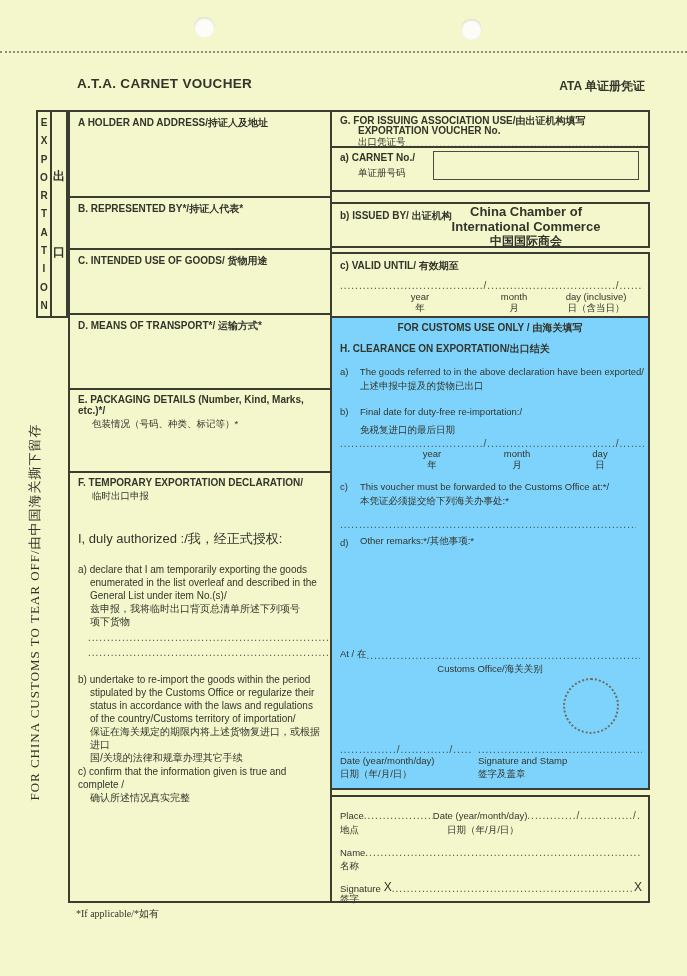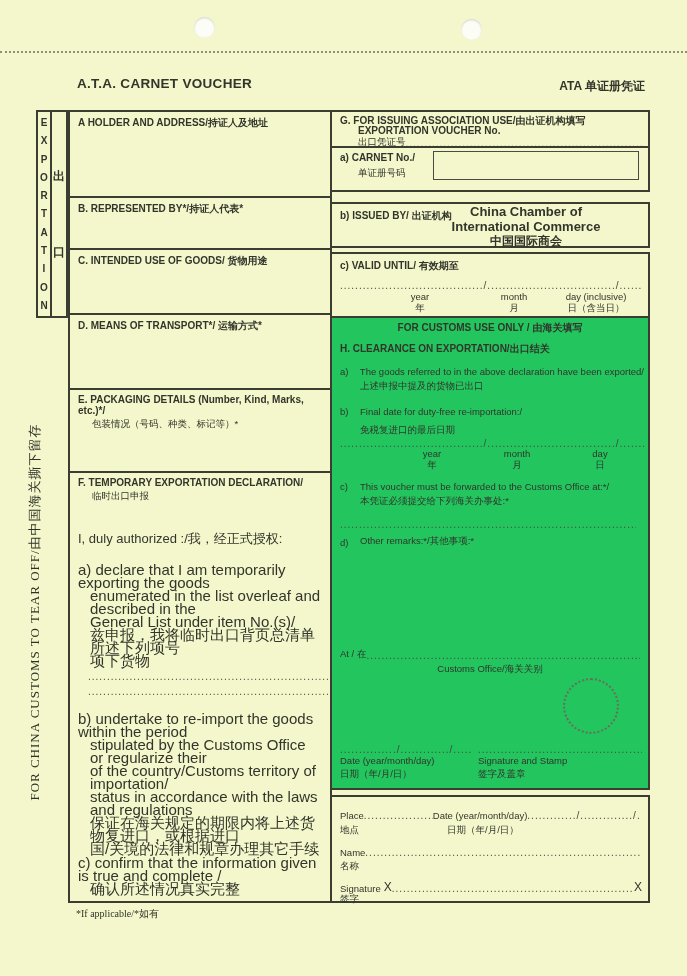--- a/index.html
+++ b/index.html
@@ -38,33 +38,33 @@
 
   
   .left-col { position:absolute; left:68px; top:110px; width:264px; height:793px;
               border:2px solid #3b3d31; }
   .row { border-bottom:2px solid #3b3d31; padding:4px 8px; overflow:hidden; }
   .rowA { height:86px; } .rowB { height:52px; } .rowC { height:65px; }
   .rowD { height:75px; } .rowE { height:83px; } .rowF { height:428px; border-bottom:none; }
   .sec-title { font-size:10px; font-weight:bold; }
   .sub { font-size:9.5px; padding-left:14px; margin-top:2px; }
   .f-intro { font-size:13px; margin-top:27px; }
-  .f-block { margin-top:15px; font-size:15px; line-height:13px; }
+  .f-block { margin-top:15px; font-size:10px; line-height:13px; }
   .f-block .cont { padding-left:12px; }
   .f-dots { margin:4px 0 0 10px; width:240px; overflow:hidden; white-space:nowrap;
             font-size:10px; letter-spacing:1px; color:#4a4c40; }
   .f-dots:first-of-type { margin-top:17px; }
 
   
   .rbox { position:absolute; left:330px; width:320px; border:2px solid #3b3d31; }
   .box-ga { top:110px; height:82px; }
   .ga-divider { position:absolute; left:0; right:0; top:34px; border-top:2px solid #3b3d31; }
   .box-b  { top:202px; height:46px; }
   .box-c  { top:252px; height:66px;padding-left:34px; }
-  .box-h  { top:316px; height:474px; background:#22c55e; }
+  .box-h  { top:316px; height:474px; background:#7dd3fc; }
   .box-bot{ top:795px; height:108px; }
 
   .lab  { font-size:10px; font-weight:bold; white-space:nowrap; }
   .txt  { font-size:9.5px; white-space:nowrap; }
   .cnl  { font-size:9.5px; white-space:nowrap; }
   .dots { overflow:hidden; white-space:nowrap; font-size:10px;
           letter-spacing:1px; color:#4a4c40; }
   .flexline { display:flex; align-items:flex-end; }
   .fill { flex:1 1 auto; overflow:hidden; }
 
@@ -141,22 +141,22 @@
         <div class="cont">enumerated in the list overleaf and described in the</div>
         <div class="cont">General List under item No.(s)/</div>
         <div class="cont">兹申报，我将临时出口背页总清单所述下列项号</div>
         <div class="cont">项下货物</div>
       </div>
       <div class="f-dots">..........................................................................................</div>
       <div class="f-dots">..........................................................................................</div>
       <div class="f-block">
         <div>b) undertake to re-import the goods within the period</div>
         <div class="cont">stipulated by the Customs Office or regularize their</div>
+        <div class="cont">status in accordance with the laws and regulations</div>
         <div class="cont">of the country/Customs territory of importation/</div>
-        <div class="cont">status in accordance with the laws and regulations</div>
         <div class="cont">保证在海关规定的期限内将上述货物复进口，或根据进口</div>
         <div class="cont">国/关境的法律和规章办理其它手续</div>
       </div>
       <div class="f-block" style="margin-top:1px;">
         <div>c) confirm that the information given is true and complete /</div>
         <div class="cont">确认所述情况真实完整</div>
       </div>
     </div>
   </div>
 

